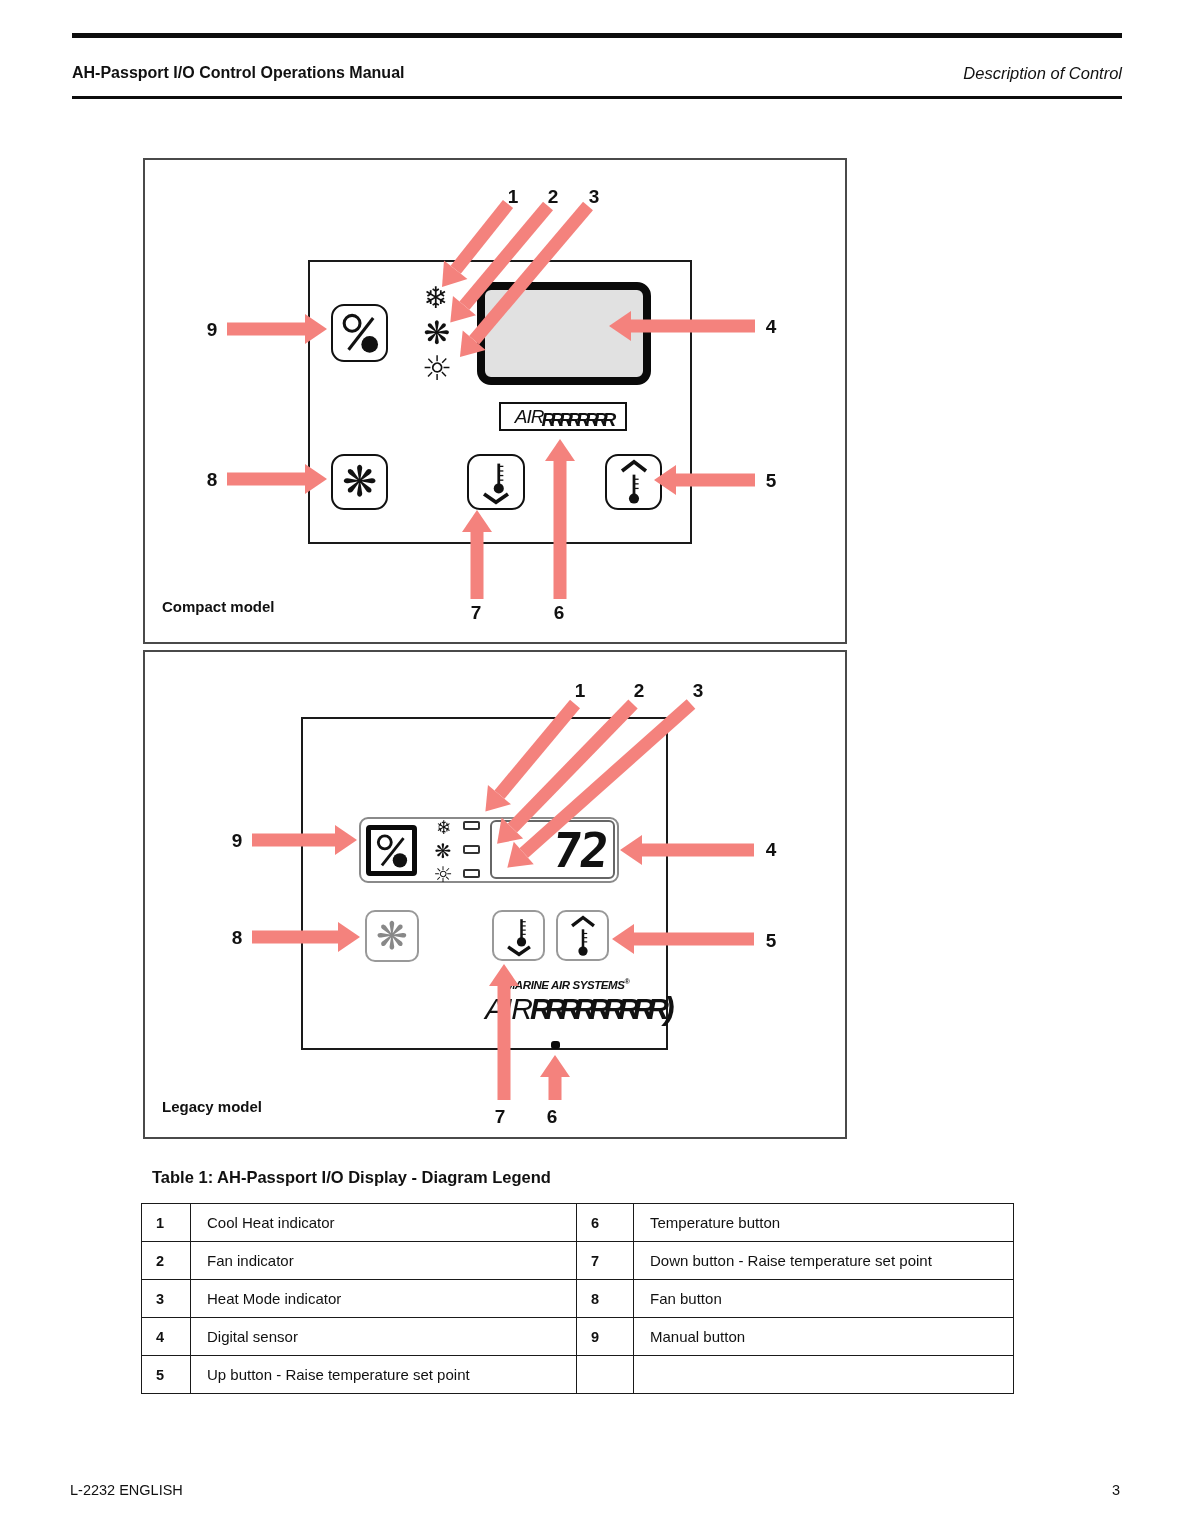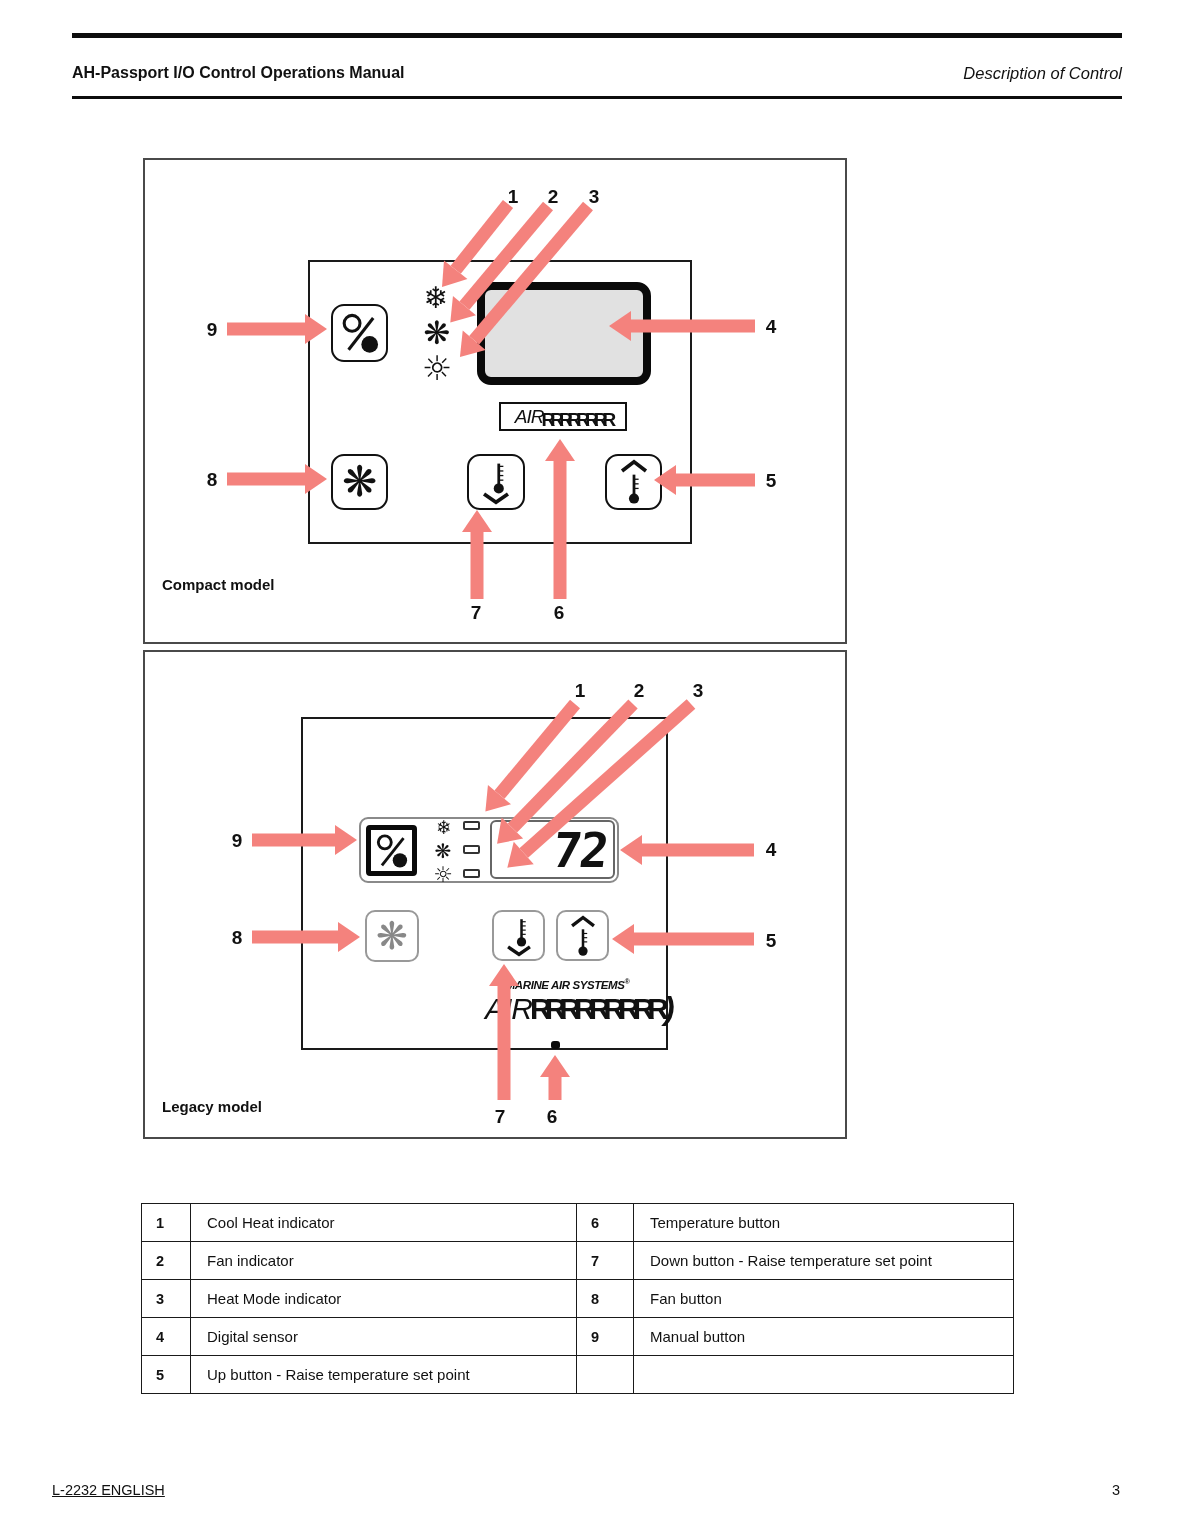--- a/index.html
+++ b/index.html
@@ -21,21 +21,21 @@
   .arrow{fill:var(--arrow,#f4827d);}
   
   .btn{box-sizing:border-box;border:2.5px solid #111;border-radius:13px;background:#fff;
        display:flex;align-items:center;justify-content:center;}
   .btn-legacy{border:2px solid #999;border-radius:10px;}
   .glyph{font-family:"DejaVu Sans", sans-serif;line-height:1;transform:translate(-50%,-50%);}
   .screen{box-sizing:border-box;border:8px solid #0a0a0a;border-radius:14px;background:#e1e1e1;}
   .logo-box{box-sizing:border-box;border:2px solid #111;background:#fff;
             display:flex;align-items:center;justify-content:center;overflow:hidden;}
   .logo-air{font-style:italic;font-weight:400;letter-spacing:-1px;}
-  .logo-rs{font-weight:800;letter-spacing:-5px;margin-left:-2px;margin-top:7px;}
+  .logo-rs{font-style:italic;font-weight:800;letter-spacing:-5px;margin-left:-2px;margin-top:7px;}
   .module{box-sizing:border-box;border:2px solid #8a8a8a;border-radius:9px;background:#fff;}
   .pwr-legacy{box-sizing:border-box;border:5px solid #0a0a0a;border-radius:4px;background:#fff;
               display:flex;align-items:center;justify-content:center;}
   .led{box-sizing:border-box;border:2px solid #333;border-radius:2px;background:#fff;}
   .segbox{box-sizing:border-box;border:2px solid #666;border-radius:6px;background:#fff;
           display:flex;align-items:center;justify-content:flex-end;}
   .segtext{font-family:"DejaVu Sans Mono", monospace;font-weight:bold;font-size:48px;
            transform:skewX(-7deg);letter-spacing:-2px;padding-right:6px;line-height:1;}
   .brand{text-align:center;line-height:1;}
   .brand-line{font-style:italic;font-weight:bold;font-size:11.5px;letter-spacing:-0.4px;white-space:nowrap;}
@@ -155,21 +155,21 @@
     <span class="abs callout" style="left:368px;top:36px;">1</span>
     <span class="abs callout" style="left:408px;top:36px;">2</span>
     <span class="abs callout" style="left:449px;top:36px;">3</span>
     <span class="abs callout" style="left:67px;top:169px;">9</span>
     <span class="abs callout" style="left:626px;top:166px;">4</span>
     <span class="abs callout" style="left:67px;top:319px;">8</span>
     <span class="abs callout" style="left:626px;top:320px;">5</span>
     <span class="abs callout" style="left:331px;top:452px;">7</span>
     <span class="abs callout" style="left:414px;top:452px;">6</span>
 
-    <div class="abs caption" style="left:17px;top:416px;">Compact model</div>
+    <div class="abs caption" style="left:17px;top:438px;">Compact model</div>
   </div>
 
   <div class="abs figbox" style="left:143px;top:650px;width:700px;height:485px;">
 
     <div class="abs panel" style="left:156px;top:65px;width:363px;height:329px;"></div>
 
     <div class="abs module" style="left:214px;top:165px;width:260px;height:66px;"></div>
 
     <div class="abs pwr-legacy" style="left:221px;top:173px;width:51px;height:51px;">
       <svg width="36" height="36" viewBox="0 0 50 50">
@@ -270,20 +270,21 @@
     <span class="abs callout" style="left:92px;top:188px;">9</span>
     <span class="abs callout" style="left:626px;top:197px;">4</span>
     <span class="abs callout" style="left:92px;top:285px;">8</span>
     <span class="abs callout" style="left:626px;top:288px;">5</span>
     <span class="abs callout" style="left:355px;top:464px;">7</span>
     <span class="abs callout" style="left:407px;top:464px;">6</span>
 
     <div class="abs caption" style="left:17px;top:446px;">Legacy model</div>
   </div>
 
+  <div class="abs tbl-title">Table 1: AH-Passport I/O Display - Diagram Legend</div>
 
   <table class="legend abs" style="left:141px;top:1203px;width:872px;">
     <colgroup>
         <col style="width:49px">
         <col style="width:386px">
         <col style="width:57px">
         <col style="width:380px">
       </colgroup>
     <tbody>
         <tr>
@@ -312,16 +313,16 @@
     </tr>
     <tr>
       <td class="num">5</td>
       <td>Up button - Raise temperature set point</td>
       <td class="num"></td>
       <td></td>
     </tr>
   </tbody>
     </table>
 
-  <div class="abs footer" style="left:52px;top:1482px;text-decoration:underline;">L-2232 ENGLISH</div>
+  <div class="abs footer" style="left:70px;top:1482px;">L-2232 ENGLISH</div>
   <div class="abs footer" style="right:70px;top:1482px;">3</div>
 
 </div>
 
 </body></html>

